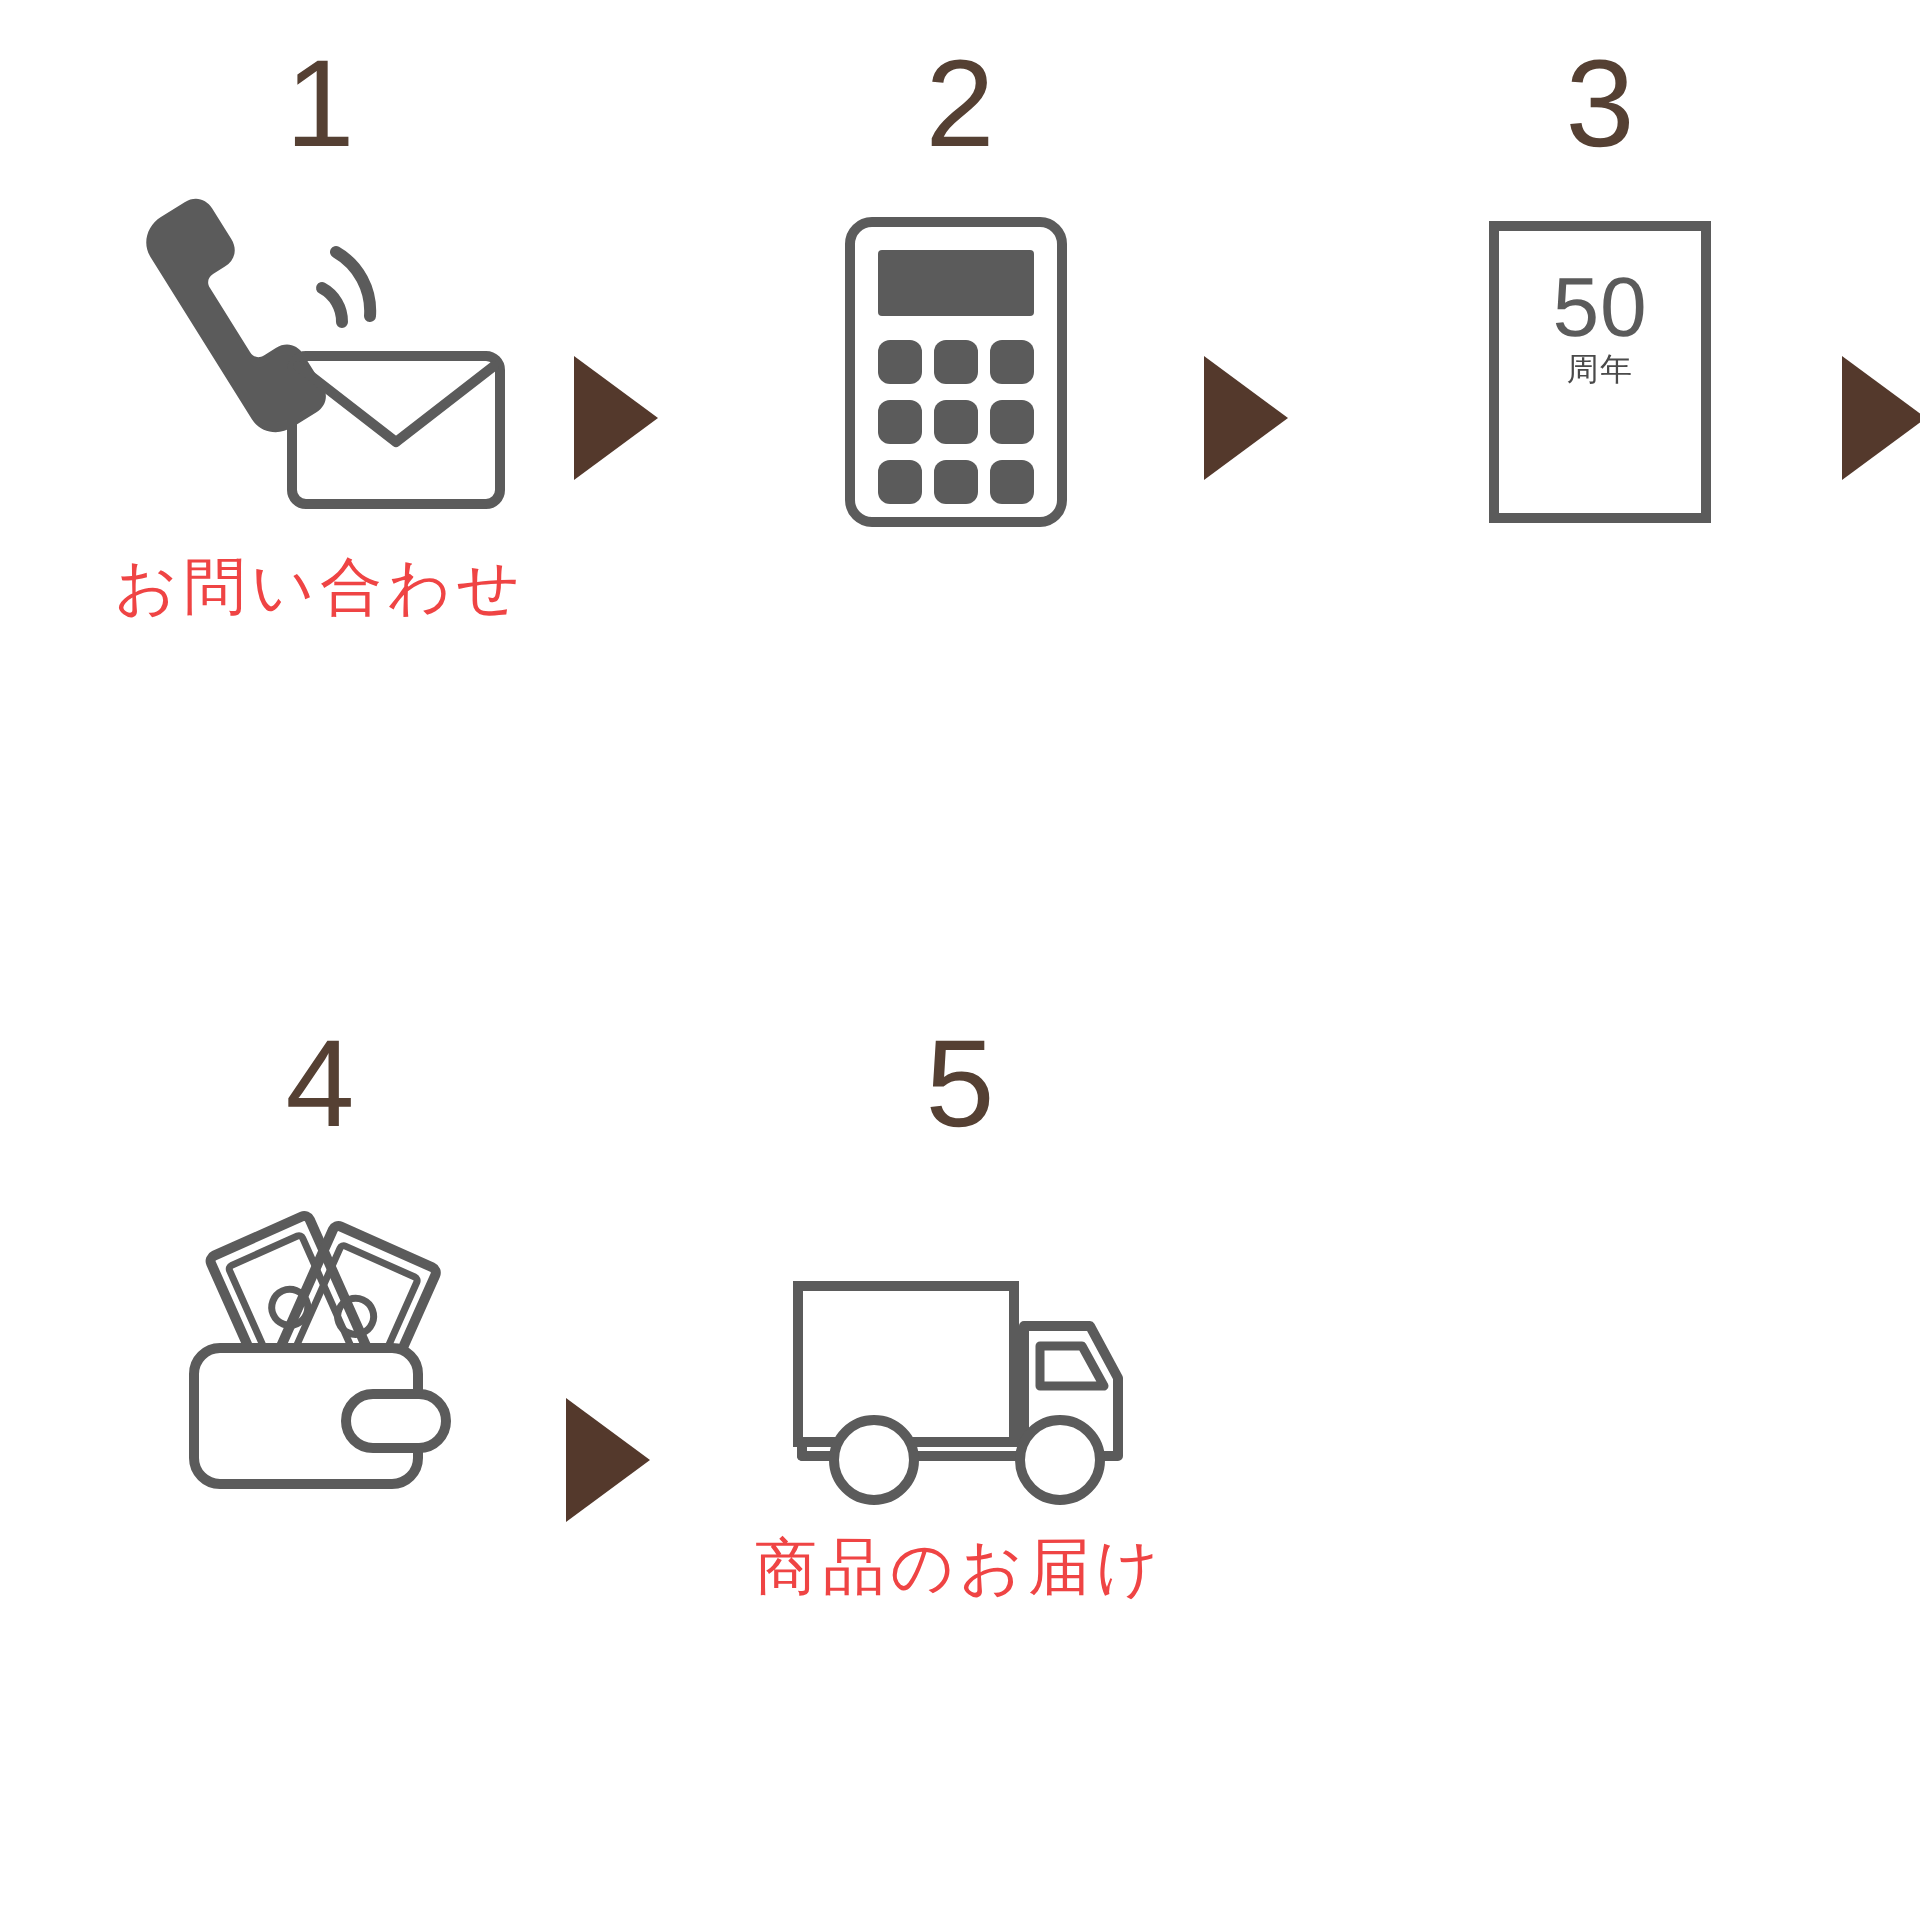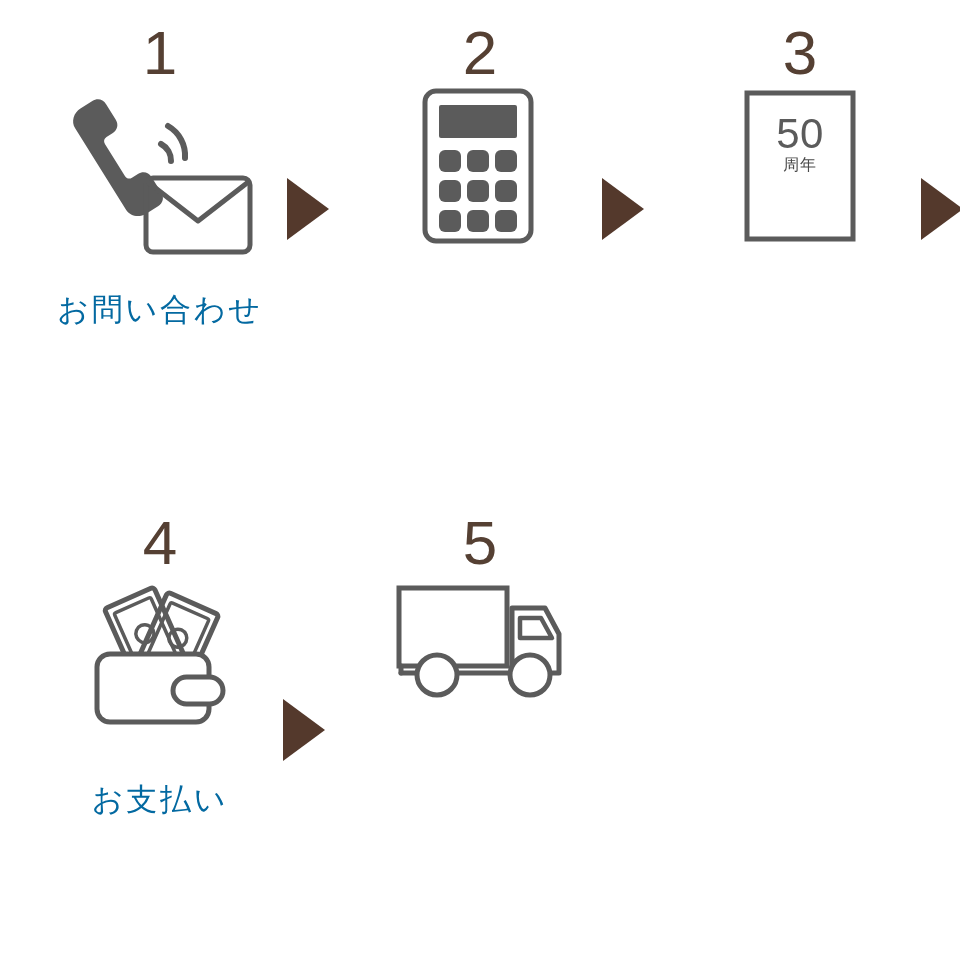--- a/index.html
+++ b/index.html
@@ -40,29 +40,29 @@
     height: 66px;
     display: flex;
     align-items: center;
     justify-content: center;
   }
 
   .step-icon {
     height: 180px;
     width: 320px;
     display: flex;
-    align-items: flex-start;
+    align-items: flex-end;
     justify-content: center;
   }
 
   .step-label {
-    margin-top: 22px;
+    margin-top: 6px;
     font-size: 31px;
     line-height: 1.42;
-    color: #0369a1;
+    color: #ef4444;
     text-align: center;
     letter-spacing: 0.09em;
     font-weight: 400;
     white-space: pre-line;
     font-family: "Liberation Sans", "DejaVu Sans", sans-serif;
   }
 
   
   .arrow {
     position: absolute;
@@ -198,21 +198,20 @@
           <circle class="ico-stroke" style="stroke-width:3.5" cx="92" cy="62" r="9"></circle>
         </g>
 
         <rect class="ico-white" x="12" y="78" width="112" height="68" rx="13"></rect>
         <rect class="ico-stroke" x="12" y="78" width="112" height="68" rx="13"></rect>
 
         <rect class="ico-white" x="88" y="101" width="50" height="27" rx="13.5"></rect>
         <rect class="ico-stroke" x="88" y="101" width="50" height="27" rx="13.5"></rect>
       </svg>
     </div>
-    <div class="step-label">お支払い</div>
   </div>
 
   <div class="step step-5">
     <div class="step-number">5</div>
     <div class="step-icon">
       <svg width="175" height="125" viewBox="0 0 175 125" aria-hidden="true">
 
         <rect class="ico-stroke-sq" x="6" y="12" width="108" height="78"></rect>
 
         <path class="ico-stroke" d="M8 97 L119 97"></path>
@@ -225,20 +224,21 @@
                  L119 97 Z"></path>
 
         <path class="ico-stroke" style="stroke-width:4.5" d="M127 42 L148 42 L159 62 L127 62 Z"></path>
 
         <circle class="ico-white" cx="44" cy="99" r="20"></circle>
         <circle class="ico-stroke" cx="44" cy="99" r="20"></circle>
         <circle class="ico-white" cx="137" cy="99" r="20"></circle>
         <circle class="ico-stroke" cx="137" cy="99" r="20"></circle>
       </svg>
     </div>
+    <div class="step-label">商品のお届け</div>
   </div>
 
   <div class="arrow arrow-1"></div>
   <div class="arrow arrow-2"></div>
   <div class="arrow arrow-3"></div>
   <div class="arrow arrow-4"></div>
 
 </div>
 
 </body></html>

